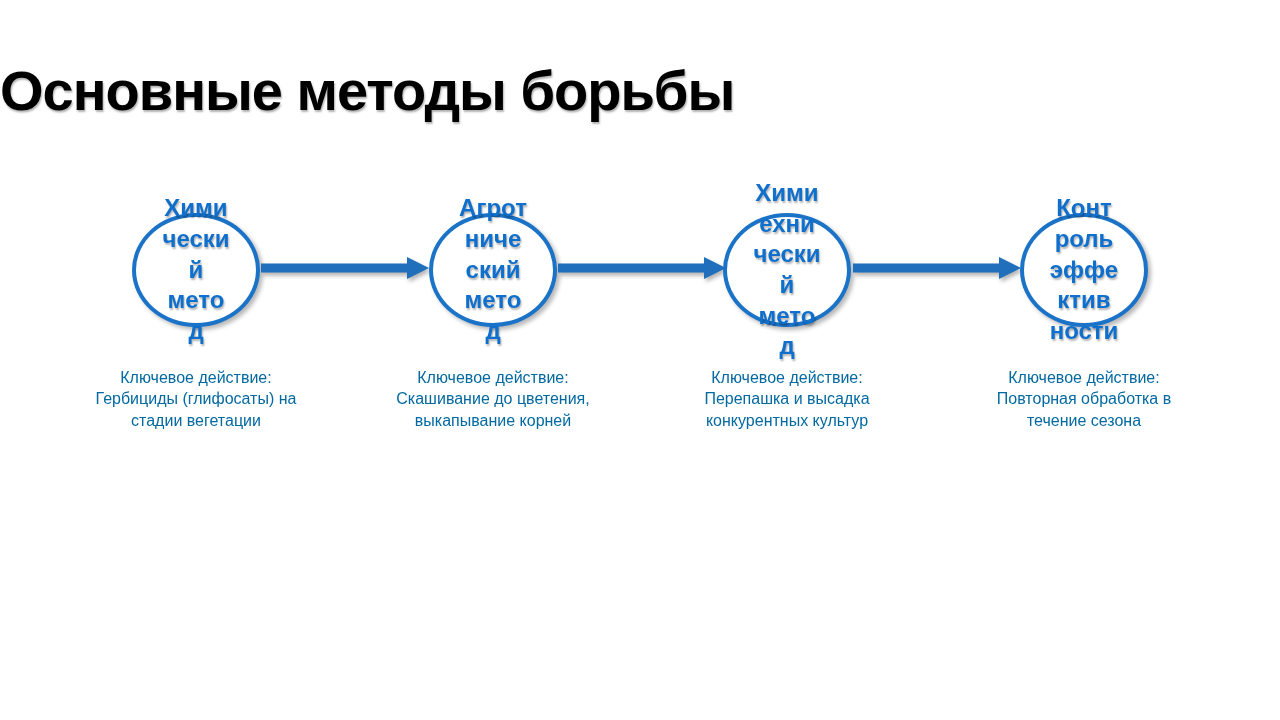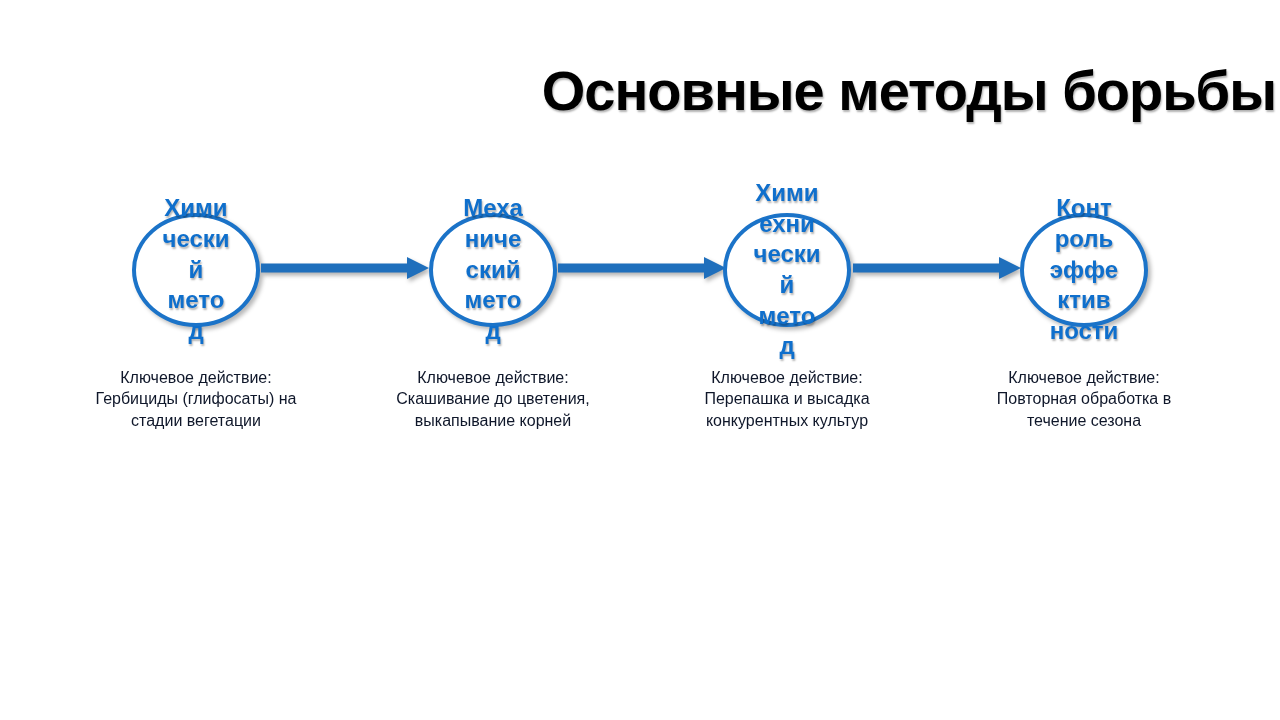--- a/index.html
+++ b/index.html
@@ -12,23 +12,23 @@
     position: relative;
     width: 1280px;
     height: 720px;
     background: var(--bg, #ffffff);
     overflow: hidden;
   }
   .title {
     position: absolute;
     top: 58px;
     left: 0;
-    right: 4px;
+    right: 12px;
     margin: 0;
-    text-align: right;
+    text-align: left;
     font-size: 56px;
     font-weight: 700;
     letter-spacing: -1px;
     color: #000000;
     text-shadow: 1px 2px 2px rgba(0,0,0,0.30);
   }
   .circle {
     position: absolute;
     top: 213px;
     left: calc(var(--cx) - 64px);
@@ -58,21 +58,21 @@
   }
   .caption {
     position: absolute;
     top: 367px;
     left: calc(var(--cx) - 128px);
     width: 256px;
     text-align: center;
     white-space: pre-line;
     font-size: 16px;
     line-height: 1.34;
-    color: #0f172a;
+    color: #0369a1;
   }
   .arrow {
     position: absolute;
     top: 255px;
     fill: var(--arrow, #1f6fbc);
     filter: drop-shadow(2px 3px 2px rgba(0,0,0,0.30));
   }
 </style>
 </head>
 <body>
@@ -91,21 +91,21 @@
 д</div>
     <div class="caption" style="--cx:196px">Ключевое действие:
 Гербициды (глифосаты) на
 стадии вегетации</div>
 
     <svg class="arrow" style="left:261px" width="168" height="26" viewBox="0 0 168 26">
       <path d="M0,8.5 L146,8.5 L146,2 L168,13 L146,24 L146,17.5 L0,17.5 Z"></path>
     </svg>
 
     <div class="circle" style="--cx:493px"></div>
-    <div class="label" style="--cx:493px">Меха
+    <div class="label" style="--cx:493px">Агрот
 ниче
 ский
 мето
 д</div>
     <div class="caption" style="--cx:493px">Ключевое действие:
 Скашивание до цветения,
 выкапывание корней</div>
 
     <svg class="arrow" style="left:558px" width="168" height="26" viewBox="0 0 168 26">
       <path d="M0,8.5 L146,8.5 L146,2 L168,13 L146,24 L146,17.5 L0,17.5 Z"></path>

